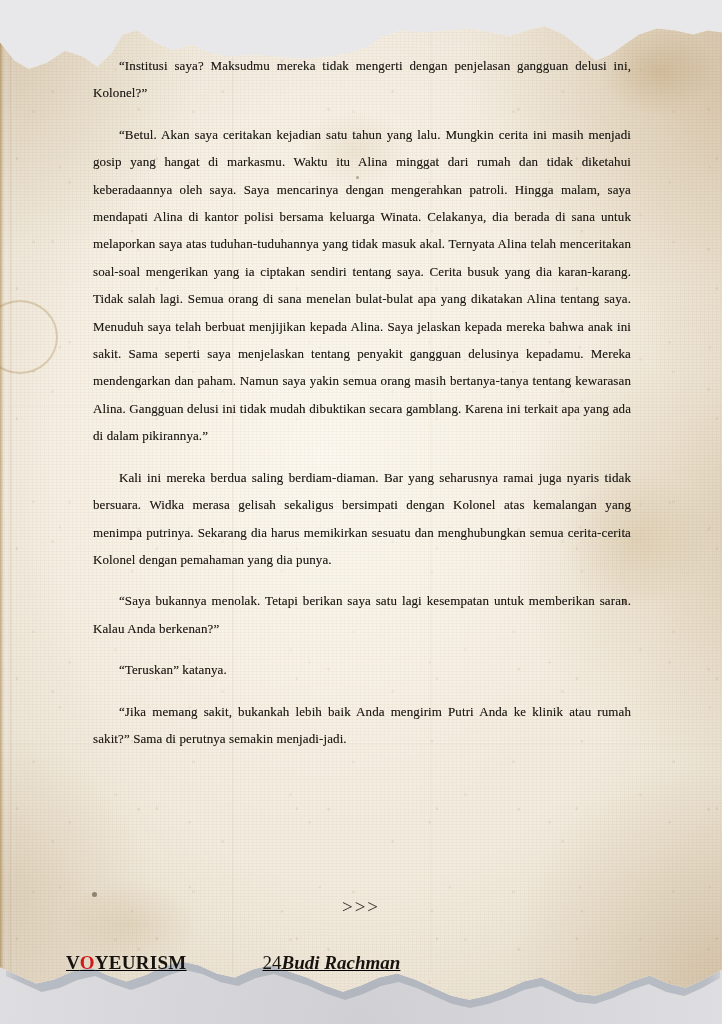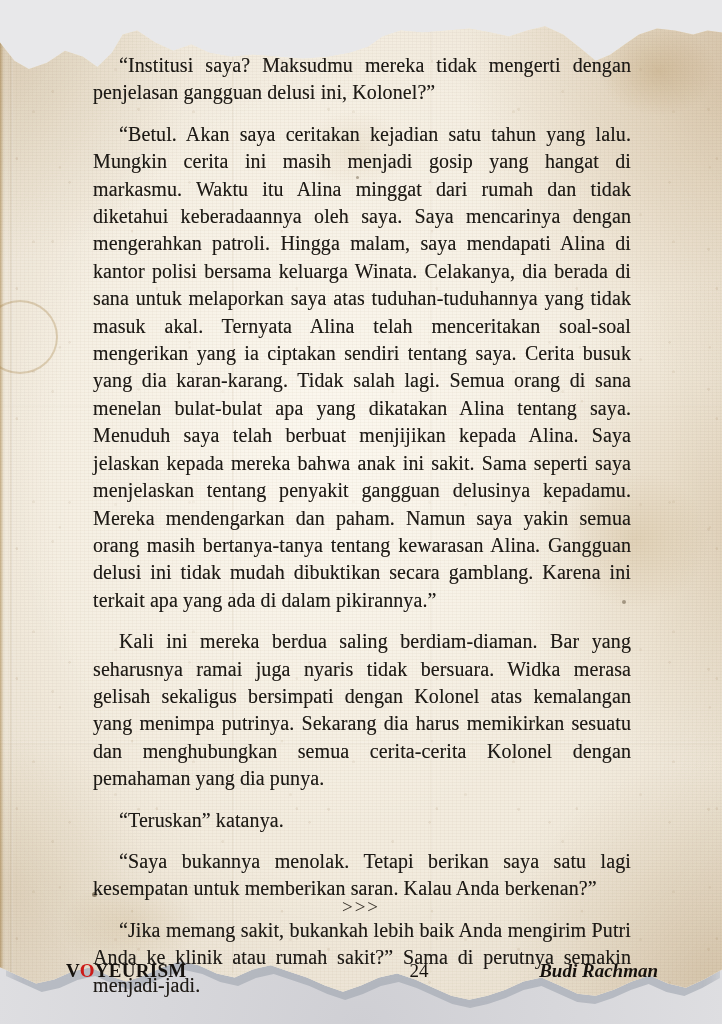--- a/index.html
+++ b/index.html
@@ -152,21 +152,21 @@
     position: absolute;
     left: 93px;
     top: 52px;
     width: 538px;
     z-index: 5;
   }
   p.para {
     margin: 0 0 14px 0;
     text-indent: 26px;
     text-align: justify;
-    font-size: 20px;
+    font-size: 13px;
     line-height: 27.4px;
     color: #1d1a16;
     letter-spacing: .1px;
     text-shadow: 0 0 .4px rgba(40,32,22,.45);
     -webkit-font-smoothing: antialiased;
   }
 
   
   #scene-break {
     position: absolute;
@@ -181,41 +181,40 @@
   }
 
   
   #footer {
     position: absolute;
     left: 66px;
     top: 952px;
     width: 592px;
     display: flex;
     align-items: baseline;
-    justify-content: space-between;
     z-index: 5;
+    text-decoration: underline;
   }
   #book-title {
     font-size: 19px;
     font-weight: bold;
     letter-spacing: .3px;
     color: #16120e;
   }
   #book-title .accent { color: #cc1b19; }
   #page-number {
     font-size: 19px;
     color: #16120e;
-    margin-left: 112px;
+    margin-left: 76px;
   }
   #author-name {
     font-size: 19px;
     font-weight: bold;
     font-style: italic;
     color: #16120e;
-    margin-top: 8px;
   }
 </style>
 </head>
 <body>
 
 <div id="stage">
 
   <div id="paper-shadow"></div>
 
   <div id="paper"></div>
@@ -237,22 +236,22 @@
     <div class="stain" style="left:622px; top:600px; width:4px;  height:4px;  background:rgba(80,64,40,.45);"></div>
     <div class="stain" style="left:356px; top:176px; width:3px;  height:3px;  background:rgba(80,64,40,.40);"></div>
   </div>
 
   <div id="grain"></div>
 
   <div id="text-column">
     <p class="para">“Institusi saya? Maksudmu mereka tidak mengerti dengan penjelasan gangguan delusi ini, Kolonel?”</p>
     <p class="para">“Betul. Akan saya ceritakan kejadian satu tahun yang lalu. Mungkin cerita ini masih menjadi gosip yang hangat di markasmu. Waktu itu Alina minggat dari rumah dan tidak diketahui keberadaannya oleh saya. Saya mencarinya dengan mengerahkan patroli. Hingga malam, saya mendapati Alina di kantor polisi bersama keluarga Winata. Celakanya, dia berada di sana untuk melaporkan saya atas tuduhan-tuduhannya yang tidak masuk akal. Ternyata Alina telah menceritakan soal-soal mengerikan yang ia ciptakan sendiri tentang saya. Cerita busuk yang dia karan-karang. Tidak salah lagi. Semua orang di sana menelan bulat-bulat apa yang dikatakan Alina tentang saya. Menuduh saya telah berbuat menjijikan kepada Alina. Saya jelaskan kepada mereka bahwa anak ini sakit. Sama seperti saya menjelaskan tentang penyakit gangguan delusinya kepadamu. Mereka mendengarkan dan paham. Namun saya yakin semua orang masih bertanya-tanya tentang kewarasan Alina. Gangguan delusi ini tidak mudah dibuktikan secara gamblang. Karena ini terkait apa yang ada di dalam pikirannya.”</p>
     <p class="para">Kali ini mereka berdua saling berdiam-diaman. Bar yang seharusnya ramai juga nyaris tidak bersuara. Widka merasa gelisah sekaligus bersimpati dengan Kolonel atas kemalangan yang menimpa putrinya. Sekarang dia harus memikirkan sesuatu dan menghubungkan semua cerita-cerita Kolonel dengan pemahaman yang dia punya.</p>
+    <p class="para">“Saya bukannya menolak. Tetapi berikan saya satu lagi kesempatan untuk memberikan saran. Kalau Anda berkenan?”</p>
     <p class="para">“Teruskan” katanya.</p>
-    <p class="para">“Saya bukannya menolak. Tetapi berikan saya satu lagi kesempatan untuk memberikan saran. Kalau Anda berkenan?”</p>
     <p class="para">“Jika memang sakit, bukankah lebih baik Anda mengirim Putri Anda ke klinik atau rumah sakit?” Sama di perutnya semakin menjadi-jadi.</p>
   </div>
 
   <div id="scene-break">&gt;&gt;&gt;</div>
 
   <div id="footer">
     <div id="book-title"><span>V</span><span class="accent">O</span><span>YEURISM</span></div>
     <div id="page-number">24</div>
     <div id="author-name">Budi Rachman</div>
   </div>

